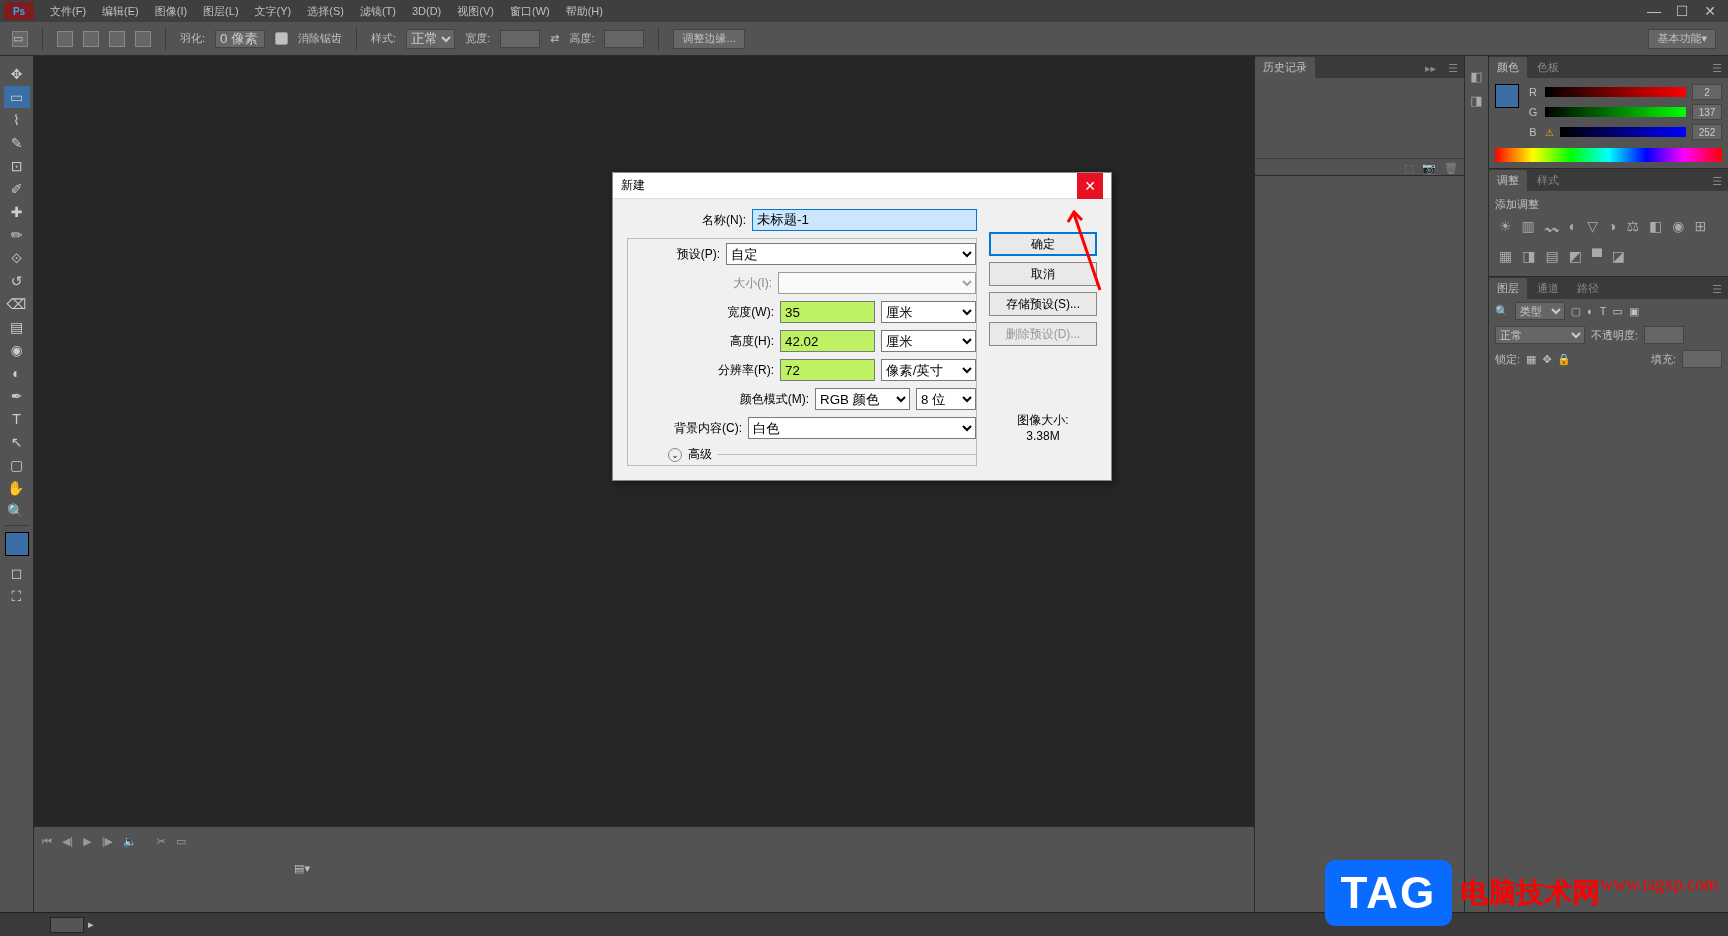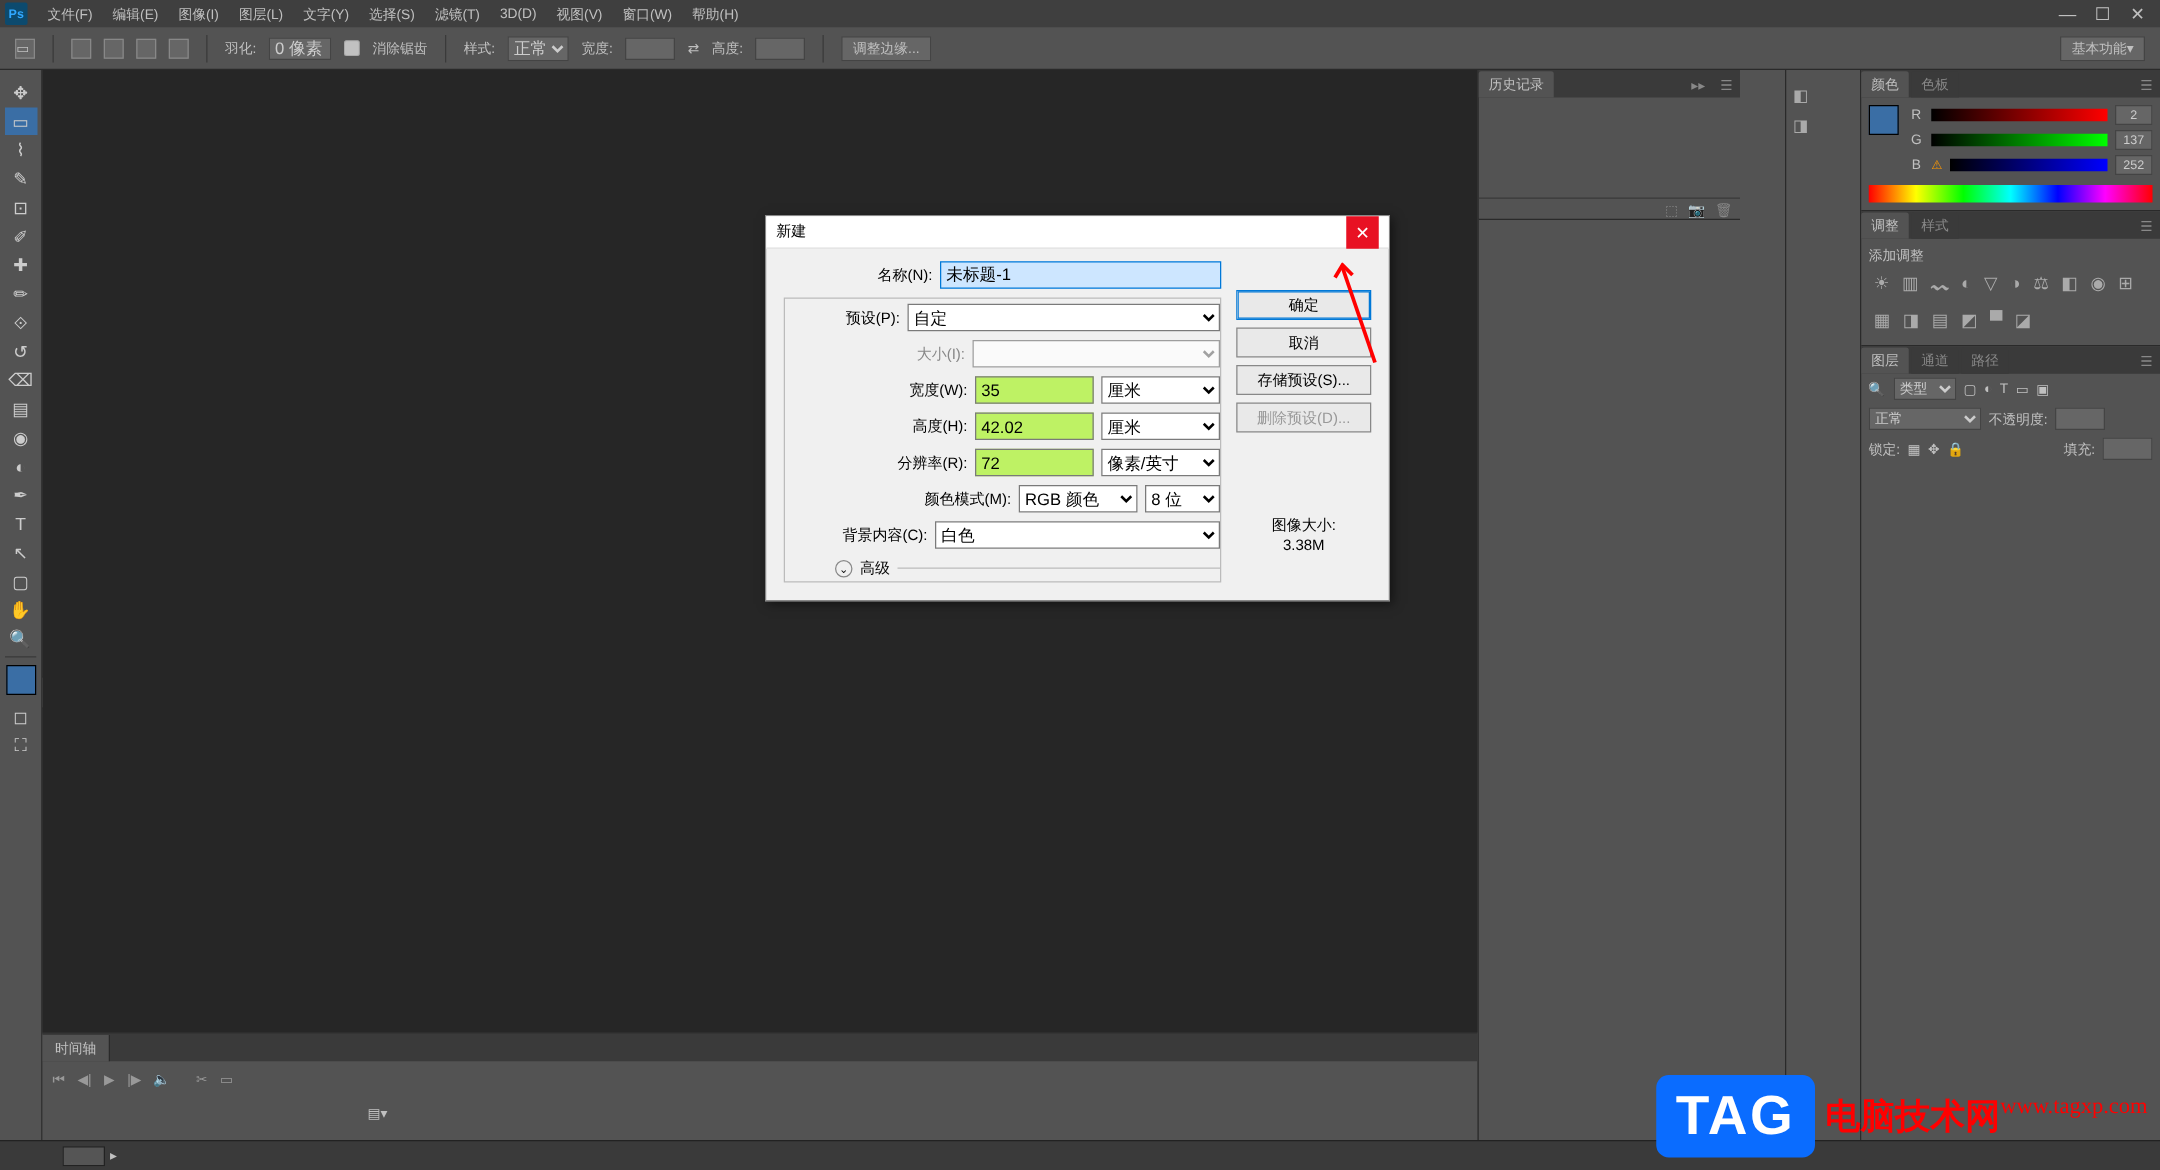--- a/index.html
+++ b/index.html
@@ -1,20 +1,20 @@
 <!DOCTYPE html>
 <html><head>
 <meta charset="utf-8">
 <style>
 * { margin: 0; padding: 0; box-sizing: border-box; font-family: "Microsoft YaHei", sans-serif; }
 body { background: #535353; color: #c0c0c0; font-size: 11px; overflow: hidden; width: 1728px; height: 936px; position: relative; }
 
 
 .titlebar { height: 22px; background: #3f3f3f; display: flex; align-items: center; padding: 0 4px; }
-.titlebar .ps-logo { width: 18px; height: 18px; background: #0c4a6e; color: #31a8ff; display: flex; align-items: center; justify-content: center; font-weight: bold; font-size: 10px; border-radius: 2px; margin-right: 8px; }
+.titlebar .ps-logo { width: 30px; height: 18px; background: #7f1d1d; color: #31a8ff; display: flex; align-items: center; justify-content: center; font-weight: bold; font-size: 10px; border-radius: 2px; margin-right: 8px; }
 .titlebar .menu-item { padding: 0 8px; cursor: default; }
 .titlebar .window-controls { margin-left: auto; display: flex; }
 .titlebar .window-controls span { width: 28px; text-align: center; font-size: 14px; }
 
 
 .options-bar { height: 34px; background: #535353; border-bottom: 1px solid #2a2a2a; display: flex; align-items: center; padding: 0 12px; gap: 10px; font-size: 11px; }
 .options-bar .opt-box { width: 16px; height: 16px; border: 1px solid #888; background: #666; }
 .options-bar .sep { width: 1px; height: 22px; background: #3a3a3a; margin: 0 4px; }
 .options-bar input[type=text] { width: 50px; background: #666; border: 1px solid #444; color: #ccc; height: 18px; padding: 0 4px; }
 .options-bar select { background: #666; border: 1px solid #444; color: #ccc; height: 20px; }
@@ -35,21 +35,21 @@
 
 .center { flex: 1; display: flex; flex-direction: column; background: #2e2e2e; }
 .canvas-area { flex: 1; background: #262626; position: relative; }
 .timeline-panel { height: 110px; background: #535353; border-top: 1px solid #2a2a2a; }
 .timeline-tab { background: #3a3a3a; height: 22px; display: flex; align-items: center; }
 .timeline-tab .tab { background: #535353; padding: 3px 10px; border-right: 1px solid #2a2a2a; }
 .timeline-controls { display: flex; align-items: center; padding: 8px; gap: 10px; color: #999; }
 .timeline-controls .tc { font-size: 11px; }
 
 
-.right-cluster { display: flex; background: #535353; gap: 36px; }
+.right-cluster { display: flex; background: #535353; }
 .right-col-a { width: 210px; background: #535353; border-left: 1px solid #2a2a2a; display: flex; flex-direction: column;}
 .right-col-b { width: 240px; background: #535353; border-left: 1px solid #2a2a2a; display: flex; flex-direction: column;}
 .panel { border-bottom: 1px solid #2a2a2a; }
 .panel-tabs { display: flex; background: #3a3a3a; height: 22px; align-items: flex-end; }
 .panel-tabs .ptab { padding: 3px 8px; background: #535353; margin-right: 2px; font-size: 11px; border-top-left-radius: 2px; border-top-right-radius: 2px; }
 .panel-tabs .ptab.inactive { background: #3a3a3a; color: #888; }
 .panel-body { padding: 6px; min-height: 60px; font-size: 11px; }
 .panel-icons-row { display: flex; justify-content: flex-end; gap: 8px; padding: 3px 6px; border-top: 1px solid #3a3a3a; color: #888;}
 .history-panel { height: 120px; }
 
@@ -189,23 +189,20 @@
     <div class="tool">🔍</div>
     <div class="tool-sep"></div>
     <div class="color-swatch"></div>
     <div class="tool">◻</div>
     <div class="tool">⛶</div>
   </div>
 
   <div class="center">
     <div class="canvas-area"></div>
     <div class="timeline-panel">
-      <div class="timeline-tab">
-        <div class="tab">时间轴</div>
-      </div>
       <div class="timeline-controls">
         <span class="tc">⏮</span>
         <span class="tc">◀|</span>
         <span class="tc">▶</span>
         <span class="tc">|▶</span>
         <span class="tc">🔈</span>
         <div class="sep"></div>
         <span class="tc">✂</span>
         <span class="tc">▭</span>
       </div>

